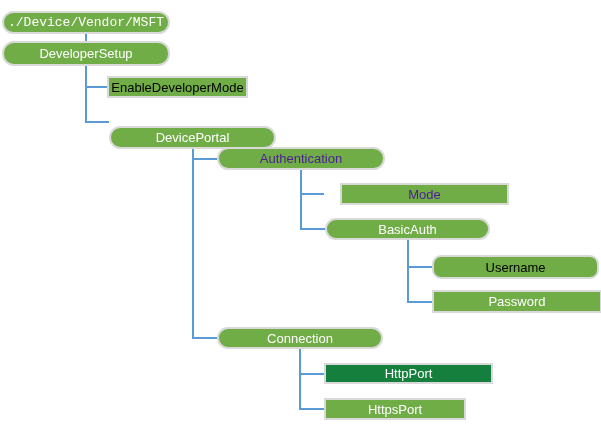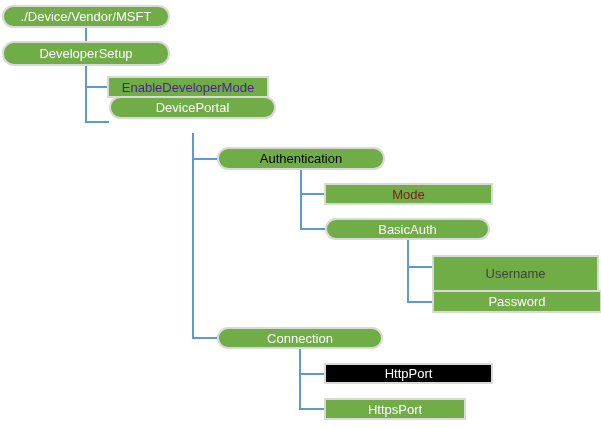--- a/index.html
+++ b/index.html
@@ -49,26 +49,26 @@
       <path d="M 193 133 L 193 159 L 217 159" fill="none" stroke="#5B9BD5" stroke-width="2"></path>
       <path d="M 301 170 L 301 194 L 324 194" fill="none" stroke="#5B9BD5" stroke-width="2"></path>
       <path d="M 301 170 L 301 229 L 325 229" fill="none" stroke="#5B9BD5" stroke-width="2"></path>
       <path d="M 408 240 L 408 267 L 432 267" fill="none" stroke="#5B9BD5" stroke-width="2"></path>
       <path d="M 408 240 L 408 302 L 432 302" fill="none" stroke="#5B9BD5" stroke-width="2"></path>
       <path d="M 193 133 L 193 338 L 217 338" fill="none" stroke="#5B9BD5" stroke-width="2"></path>
       <path d="M 300 349 L 300 374 L 324 374" fill="none" stroke="#5B9BD5" stroke-width="2"></path>
       <path d="M 300 349 L 300 409 L 324 409" fill="none" stroke="#5B9BD5" stroke-width="2"></path>
     </svg>
   <div id="node-layer">
-      <div class="node pill" style="left: 2px; top: 5px; width: 168px; height: 23px; background: rgb(112, 173, 71); border-color: rgb(217, 217, 217); color: rgb(255, 255, 255);">./Device/Vendor/MSFT</div>
+      <div class="node pill" style="left: 2px; top: 11px; width: 168px; height: 23px; background: rgb(112, 173, 71); border-color: rgb(217, 217, 217); color: rgb(255, 255, 255); font-family: Liberation Mono, monospace;">./Device/Vendor/MSFT</div>
       <div class="node pill" style="left: 2px; top: 41px; width: 168px; height: 25px; background: rgb(112, 173, 71); border-color: rgb(217, 217, 217); color: rgb(255, 255, 255);">DeveloperSetup</div>
-      <div class="node rect" style="left: 107px; top: 76px; width: 162px; height: 22px; background: rgb(112, 173, 71); border-color: rgb(217, 217, 217); color: #4c1d95;">EnableDeveloperMode</div>
-      <div class="node pill" style="left: 109px; top: 96px; width: 167px; height: 23px; background: rgb(112, 173, 71); border-color: rgb(217, 217, 217); color: rgb(255, 255, 255);">DevicePortal</div>
-      <div class="node pill" style="left: 217px; top: 147px; width: 168px; height: 23px; background: rgb(112, 173, 71); border-color: rgb(217, 217, 217); color: #000000;">Authentication</div>
-      <div class="node rect" style="left: 324px; top: 183px; width: 169px; height: 22px; background: rgb(112, 173, 71); border-color: rgb(217, 217, 217); color: #7f1d1d;">Mode</div>
+      <div class="node rect" style="left: 107px; top: 76px; width: 141px; height: 22px; background: rgb(112, 173, 71); border-color: rgb(217, 217, 217); color: #000000;">EnableDeveloperMode</div>
+      <div class="node pill" style="left: 109px; top: 126px; width: 167px; height: 23px; background: rgb(112, 173, 71); border-color: rgb(217, 217, 217); color: rgb(255, 255, 255);">DevicePortal</div>
+      <div class="node pill" style="left: 217px; top: 147px; width: 168px; height: 23px; background: rgb(112, 173, 71); border-color: rgb(217, 217, 217); color: #4c1d95;">Authentication</div>
+      <div class="node rect" style="left: 340px; top: 183px; width: 169px; height: 22px; background: rgb(112, 173, 71); border-color: rgb(217, 217, 217); color: #4c1d95;">Mode</div>
       <div class="node pill" style="left: 325px; top: 218px; width: 165px; height: 22px; background: rgb(112, 173, 71); border-color: rgb(217, 217, 217); color: rgb(255, 255, 255); text-align: center;">BasicAuth</div>
-      <div class="node rect" style="left: 432px; top: 255px; width: 167px; height: 37px; background: rgb(112, 173, 71); border-color: rgb(217, 217, 217); color: #404040;">Username</div>
+      <div class="node rect" style="left: 432px; top: 255px; width: 167px; height: 24px; background: rgb(112, 173, 71); border-color: rgb(217, 217, 217); color: #000000; border-radius: 9px;">Username</div>
       <div class="node rect" style="left: 432px; top: 290px; width: 170px; height: 23px; background: rgb(112, 173, 71); border-color: rgb(217, 217, 217); color: rgb(255, 255, 255);">Password</div>
       <div class="node pill" style="left: 217px; top: 327px; width: 166px; height: 22px; background: rgb(112, 173, 71); border-color: rgb(217, 217, 217); color: rgb(255, 255, 255);">Connection</div>
-      <div class="node rect" style="left: 324px; top: 363px; width: 169px; height: 21px; background: #000000; border-color: rgb(217, 217, 217); color: rgb(255, 255, 255);">HttpPort</div>
+      <div class="node rect" style="left: 324px; top: 363px; width: 169px; height: 21px; background: #15803d; border-color: rgb(217, 217, 217); color: rgb(255, 255, 255);">HttpPort</div>
       <div class="node rect" style="left: 324px; top: 398px; width: 142px; height: 22px; background: rgb(112, 173, 71); border-color: rgb(217, 217, 217); color: rgb(255, 255, 255);">HttpsPort</div>
     </div>
 </div>
 
 </body></html>

